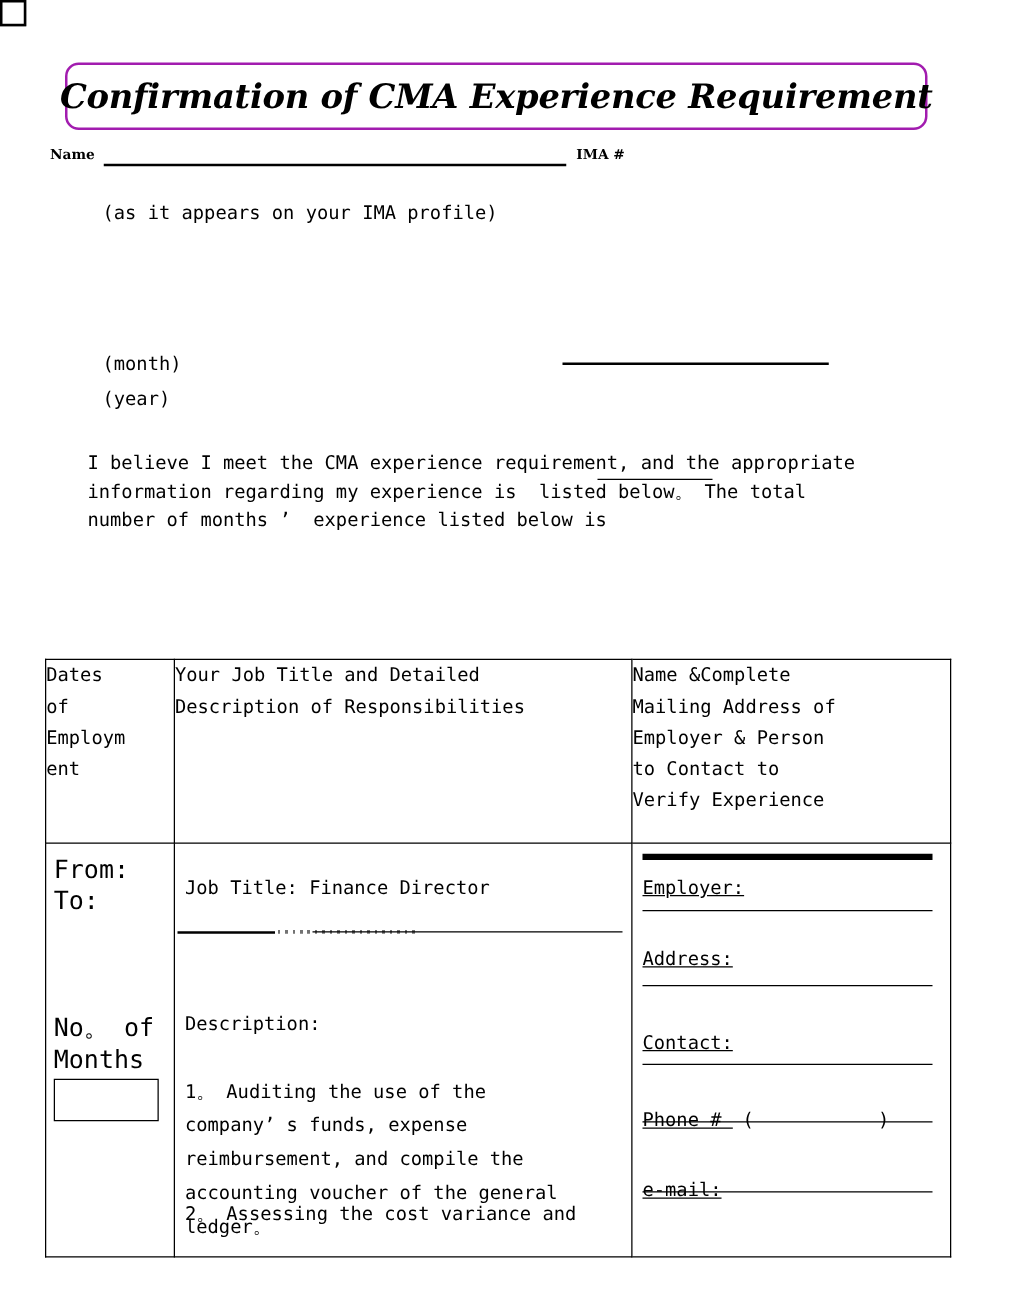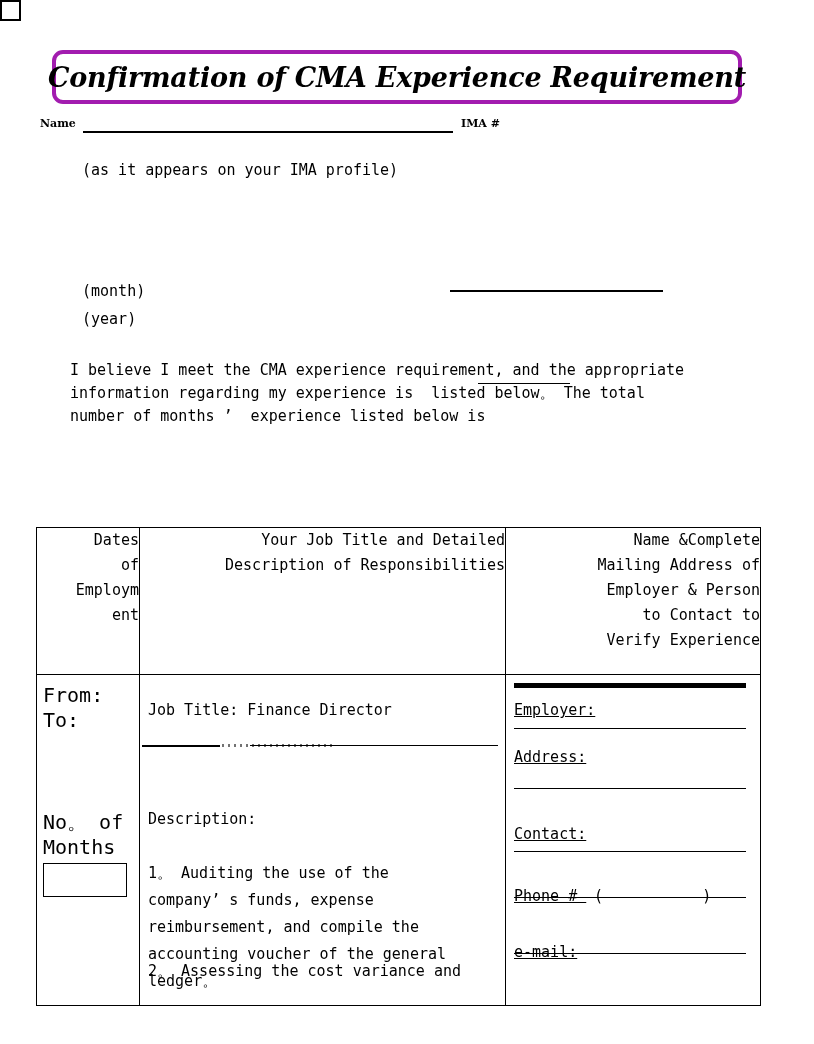--- a/index.html
+++ b/index.html
@@ -23,21 +23,21 @@
     height: 1044px;
   }
 
   
   .title-box {
     position: absolute;
     left: 52px;
     top: 50px;
     width: 690px;
     height: 54px;
-    border: 4px solid #a21caf;
+    border: 2px solid #a21caf;
     border-radius: 11px;
     box-sizing: border-box;
     display: flex;
     align-items: center;
     justify-content: center;
   }
   .title-text {
     font-family: "DejaVu Serif", "Liberation Serif", serif;
     font-weight: bold;
     font-style: italic;
@@ -153,21 +153,21 @@
     padding: 0;
     vertical-align: top;
     font-family: "DejaVu Sans Mono", "Liberation Mono", monospace;
     font-weight: normal;
   }
   .col-1 { width: 103px; }
   .col-2 { width: 366px; }
   .col-3 { width: 255px; }
 
   .hd-cell {
-    text-align: right;
+    text-align: left;
     font-size: 15px;
     line-height: 25px;
     white-space: pre-line;
     height: 146px;
     vertical-align: middle;
     padding: 0 4px;
   }
   .hd-cell-2 { padding: 0 8px; }
 
   .body-cell { height: 330px; }
@@ -269,21 +269,21 @@
   }
   .f-rule {
     position: absolute;
     left: 8px;
     width: 232px;
     height: 0;
     border-top: 1.5px solid #000;
   }
   .lbl-employer { top: 26px; }
   .rule-employer { top: 53px; }
-  .lbl-address  { top: 73px; }
+  .lbl-address  { top: 83px; }
   .rule-address  { top: 113px; }
   .lbl-contact  { top: 150px; text-align: center; }
   .rule-contact  { top: 176px; }
   .lbl-phone    { top: 212px; }
   .rule-phone    { top: 222px; }
   .lbl-email    { top: 268px; }
   .rule-email    { top: 278px; }
   .phone-parens {
     position: absolute;
     left: 88px;

